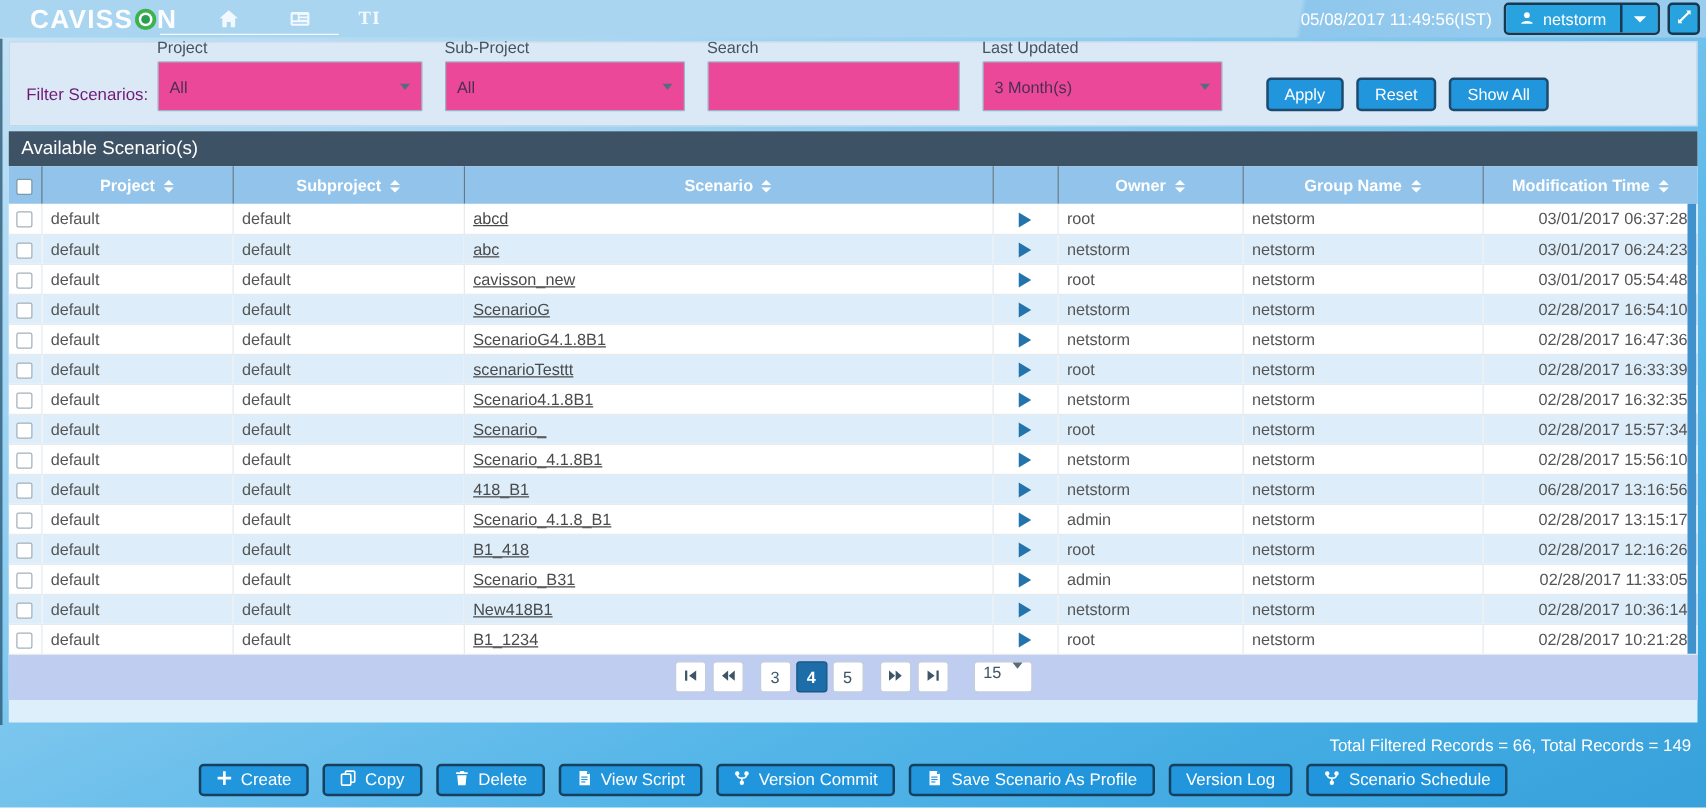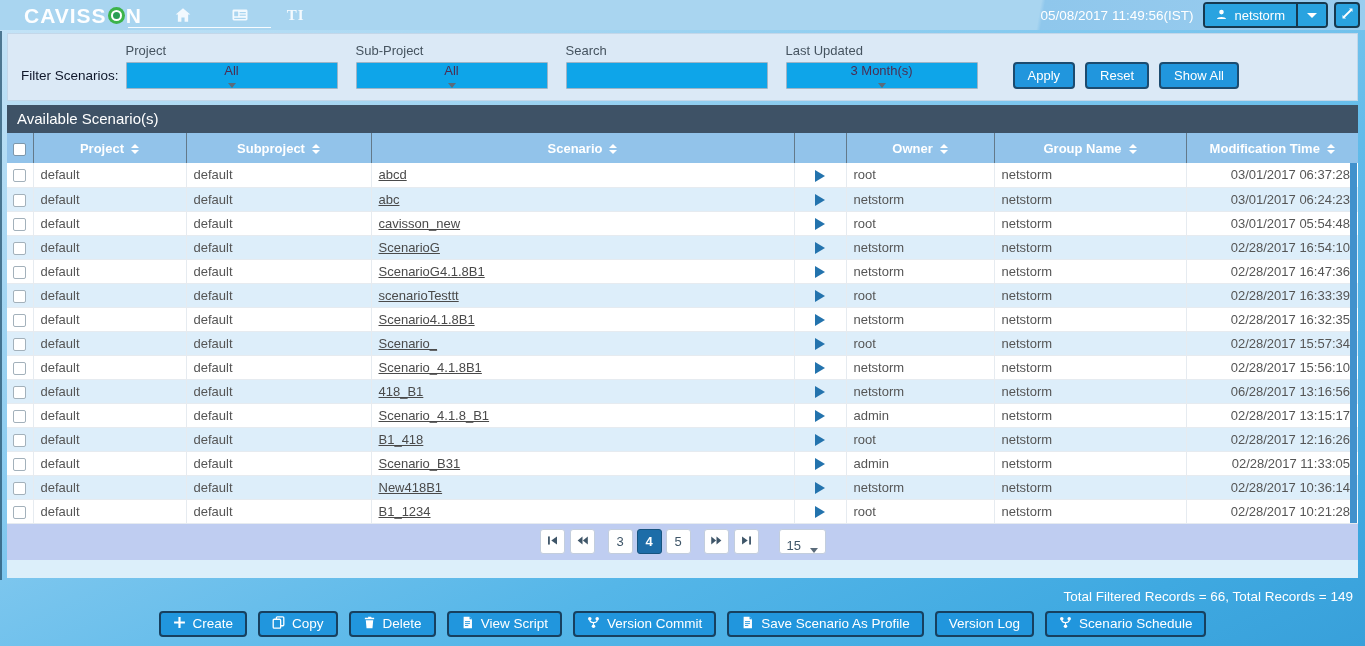--- a/index.html
+++ b/index.html
@@ -32,24 +32,24 @@
   .datetime{color:#fff;font-size:13.5px;margin-right:4px;}
   .user-group{display:flex;border:2px solid #16394f;border-radius:4px;overflow:hidden;}
   .user-group button{background:#29a3e0;border:none;color:#fff;height:22px;font-size:13px;display:flex;align-items:center;gap:7px;padding:0 11px;cursor:pointer;font-family:inherit;}
   .caret-btn{border-left:2px solid #16394f !important;padding:0 9px !important;}
   .caret-down{width:0;height:0;border-left:5px solid transparent;border-right:5px solid transparent;border-top:5px solid #fff;display:inline-block;}
   .expand-btn{background:#29a3e0;border:2px solid #16394f;border-radius:4px;width:26px;height:26px;display:flex;align-items:center;justify-content:center;cursor:pointer;padding:0;}
 
   
   .filter-panel{margin:3px 7px 0;height:68px;background:#dbe9f6;border:1px solid #c3d7e9;
     display:flex;align-items:flex-end;padding:0 10px 11px 13px;}
-  .filter-label{font-size:13.5px;color:#0f172a;margin:0 7px 6px 0;white-space:nowrap;}
+  .filter-label{font-size:13.5px;color:#701a75;margin:0 7px 6px 0;white-space:nowrap;}
   .fgroup{display:flex;flex-direction:column;margin-right:18px;}
   .fgroup label{font-size:13px;color:#45535f;margin-bottom:4px;}
-  .select,.search{height:27px;border:1px solid #9db4c6;background:#0ea5e9;border-radius:1px;flex-direction:column;}
+  .select,.search{height:40px;border:1px solid #9db4c6;background:#ec4899;border-radius:1px;}
   .select{display:flex;align-items:center;justify-content:space-between;padding:0 9px;cursor:pointer;}
   .sel-val{font-size:13px;color:#4b2e53;}
   .sel-caret{width:0;height:0;border-left:4.5px solid transparent;border-right:4.5px solid transparent;border-top:5px solid #5a6b7a;}
   .w-project{width:212px;}.w-subproject{width:192px;}.w-search{width:202px;}.w-updated{width:192px;}
   .search{padding:0 8px;font-size:13px;color:#4b2e53;font-family:inherit;outline:none;}
   .fbtns{display:flex;margin-left:7px;}
   .btn-blue{background:var(--accent-blue);border:2px solid #1c4b6f;color:#fff;border-radius:4px;height:27px;
     padding:0 13px;font-size:13px;margin-left:10px;cursor:pointer;font-family:inherit;white-space:nowrap;}
 
   
@@ -80,21 +80,21 @@
 
   
   .pagination{background:var(--pagination-bg);height:36px;display:flex;align-items:center;justify-content:center;gap:5px;}
   .pg-btn,.pg-num{width:25px;height:25px;background:#fff;border:1px solid #c3cedd;border-radius:3px;
     display:flex;align-items:center;justify-content:center;cursor:pointer;padding:0;font-family:inherit;}
   .pg-btn svg{width:13px;height:13px;fill:#3e5568;}
   .pg-num{font-size:13px;color:#3e5568;}
   .pg-num.active{background:var(--active-page);border-color:#16547f;color:#fff;font-weight:bold;}
   .pages{display:flex;gap:4px;margin:0 8px;}
   .psize{width:47px;height:25px;margin-left:15px;border:1px solid #c3cedd;background:#fff;border-radius:3px;
-    display:flex;align-items:flex-end;justify-content:space-between;padding:0 7px;cursor:pointer;}
+    display:flex;align-items:flex-start;justify-content:space-between;padding:0 7px;cursor:pointer;}
   .psize .sel-val{color:#3e5568;}
 
   .pale-strip{margin:0 7px;height:18px;background:#dceffa;}
 
   
   .records{text-align:right;padding:11px 12px 0 0;color:#fff;font-size:13.5px;}
   .action-bar{display:flex;justify-content:center;gap:11px;margin-top:7px;}
   .act-btn{display:flex;align-items:center;gap:7px;background:var(--accent-blue);border:2px solid var(--btn-border);
     border-radius:4px;color:#fff;font-size:13.5px;height:26px;padding:0 12px;cursor:pointer;font-family:inherit;white-space:nowrap;}
   .act-btn svg{width:13px;height:13px;}

